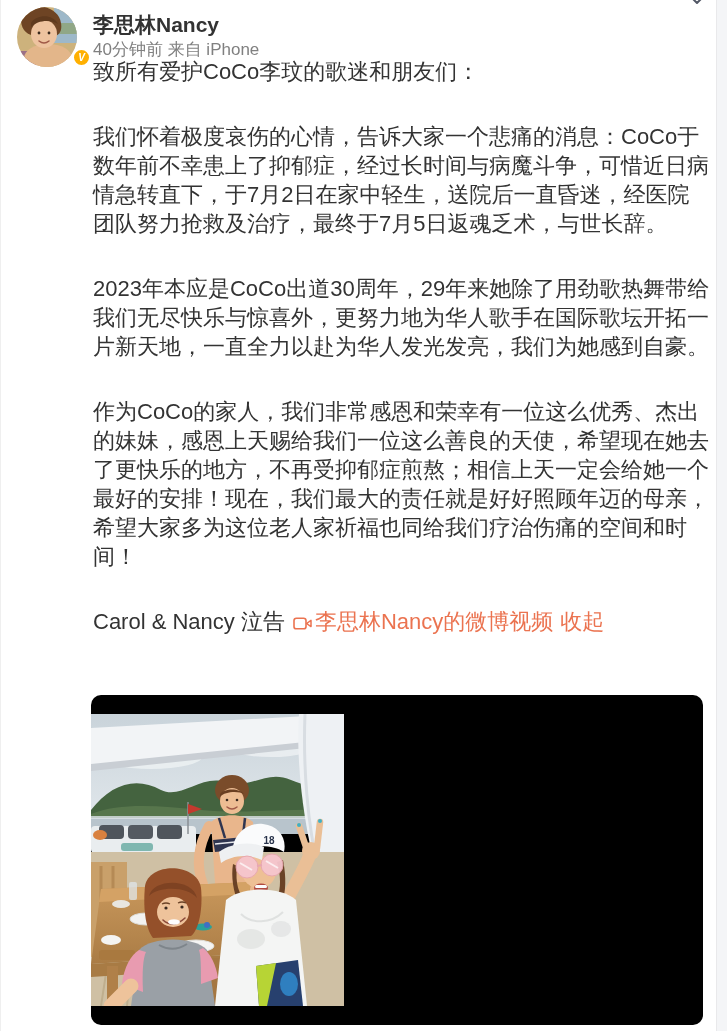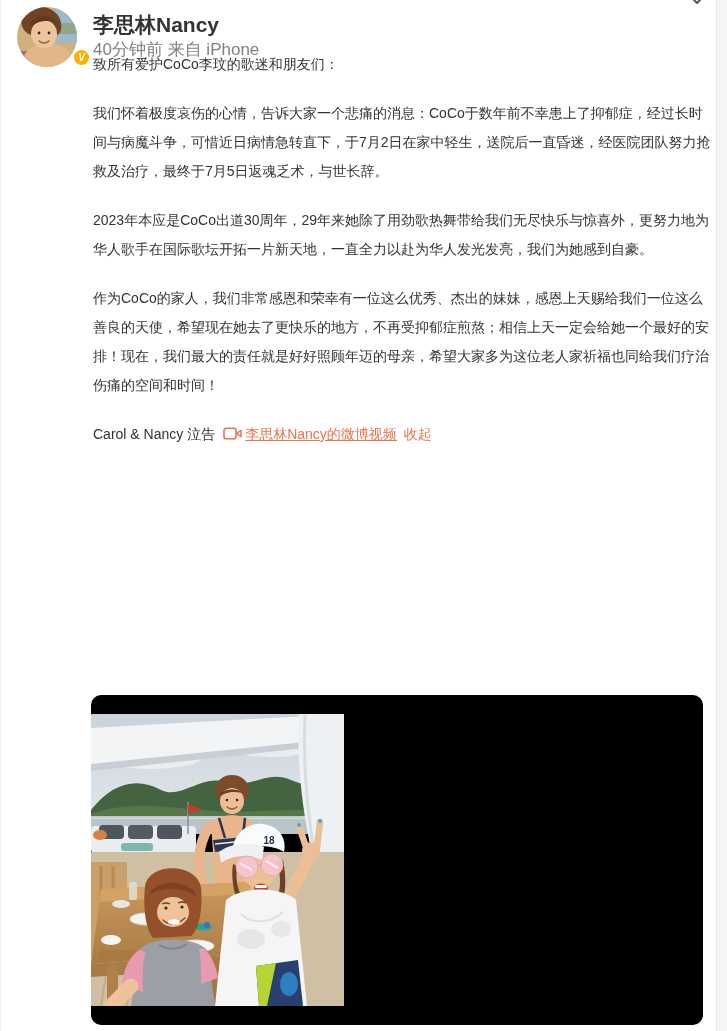--- a/index.html
+++ b/index.html
@@ -28,30 +28,30 @@
     font-size:10px;font-weight:bold;font-style:italic;
     display:flex;align-items:center;justify-content:center;line-height:1;
   }
   .author{
     position:absolute;left:92px;top:11px;font-size:21px;font-weight:700;color:#333333;
   }
   .meta{
     position:absolute;left:92px;top:38px;font-size:17px;color:#808080;
   }
   .content{
-    position:absolute;left:92px;top:50px;width:618px;
-    font-size:14px;line-height:29px;color:#333333;
+    position:absolute;left:92px;top:57px;width:618px;
+    font-size:22px;line-height:29px;color:#333333;
   }
   .content p{margin:0;}
-  .content p + p{margin-top:20px;}
+  .content p + p{margin-top:36px;}
   .sig-line{white-space:nowrap;}
   .video-link,.collapse-link{
     color:#eb7350;text-decoration:none;cursor:pointer;
   }
-  .video-link{margin-left:8px;text-decoration:underline;}
+  .video-link{margin-left:8px;}
   .collapse-link{margin-left:7px;}
   .cam-icon{display:inline-block;vertical-align:-2px;margin-right:3px;}
   .video-player{
     position:absolute;left:90px;top:695px;width:612px;height:330px;
     background:#000000;border-radius:10px;
     display:flex;align-items:center;justify-content:flex-start;overflow:hidden;
   }
   .poster{width:253px;height:292px;display:block;}
 </style>
 </head>

